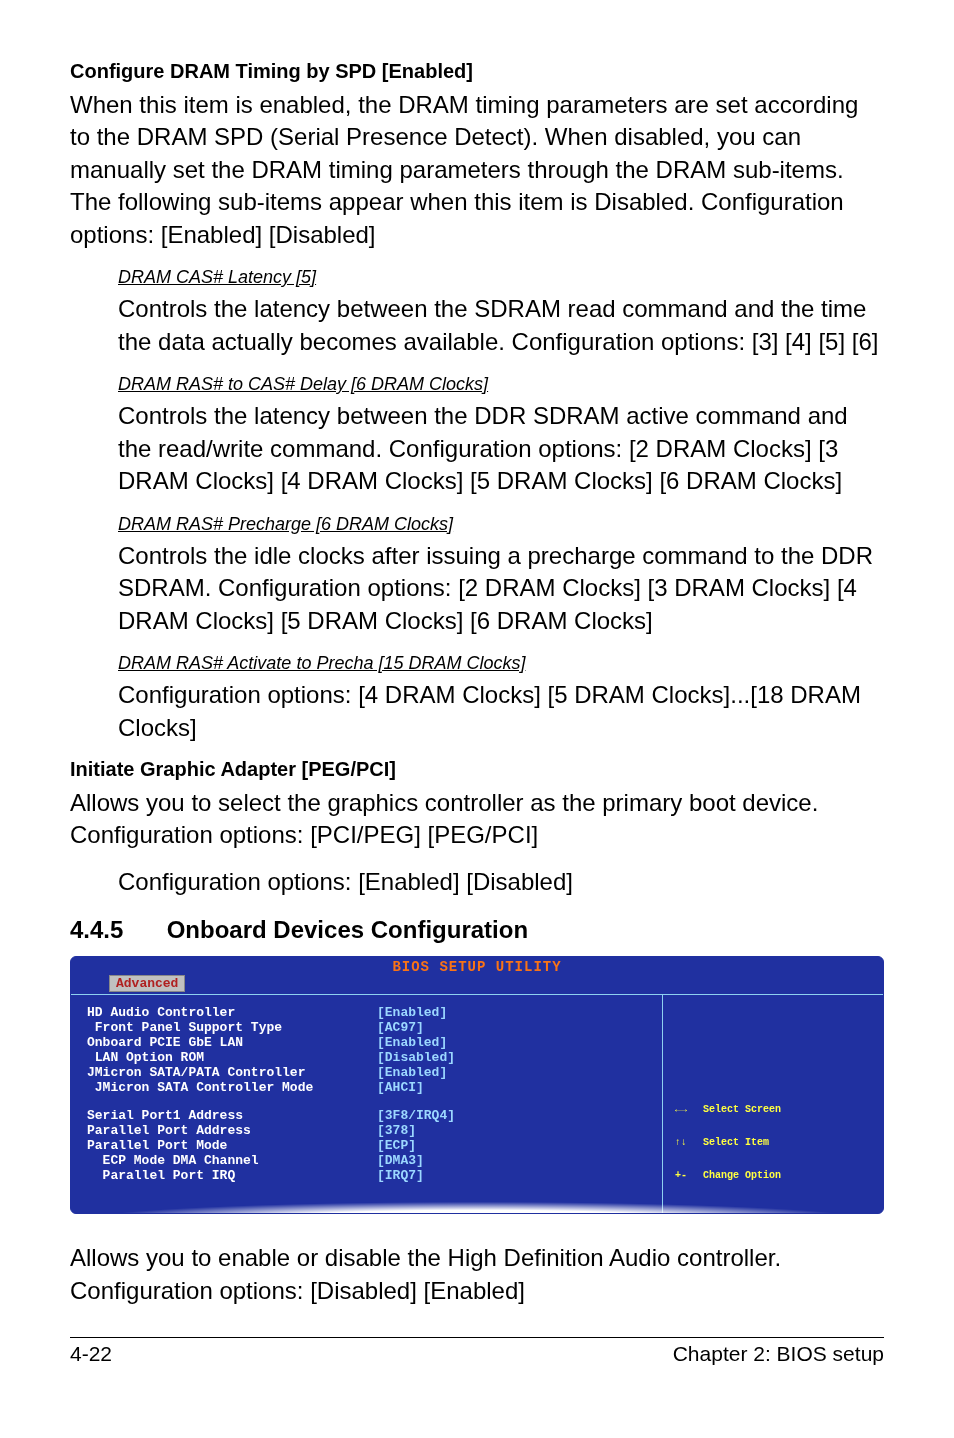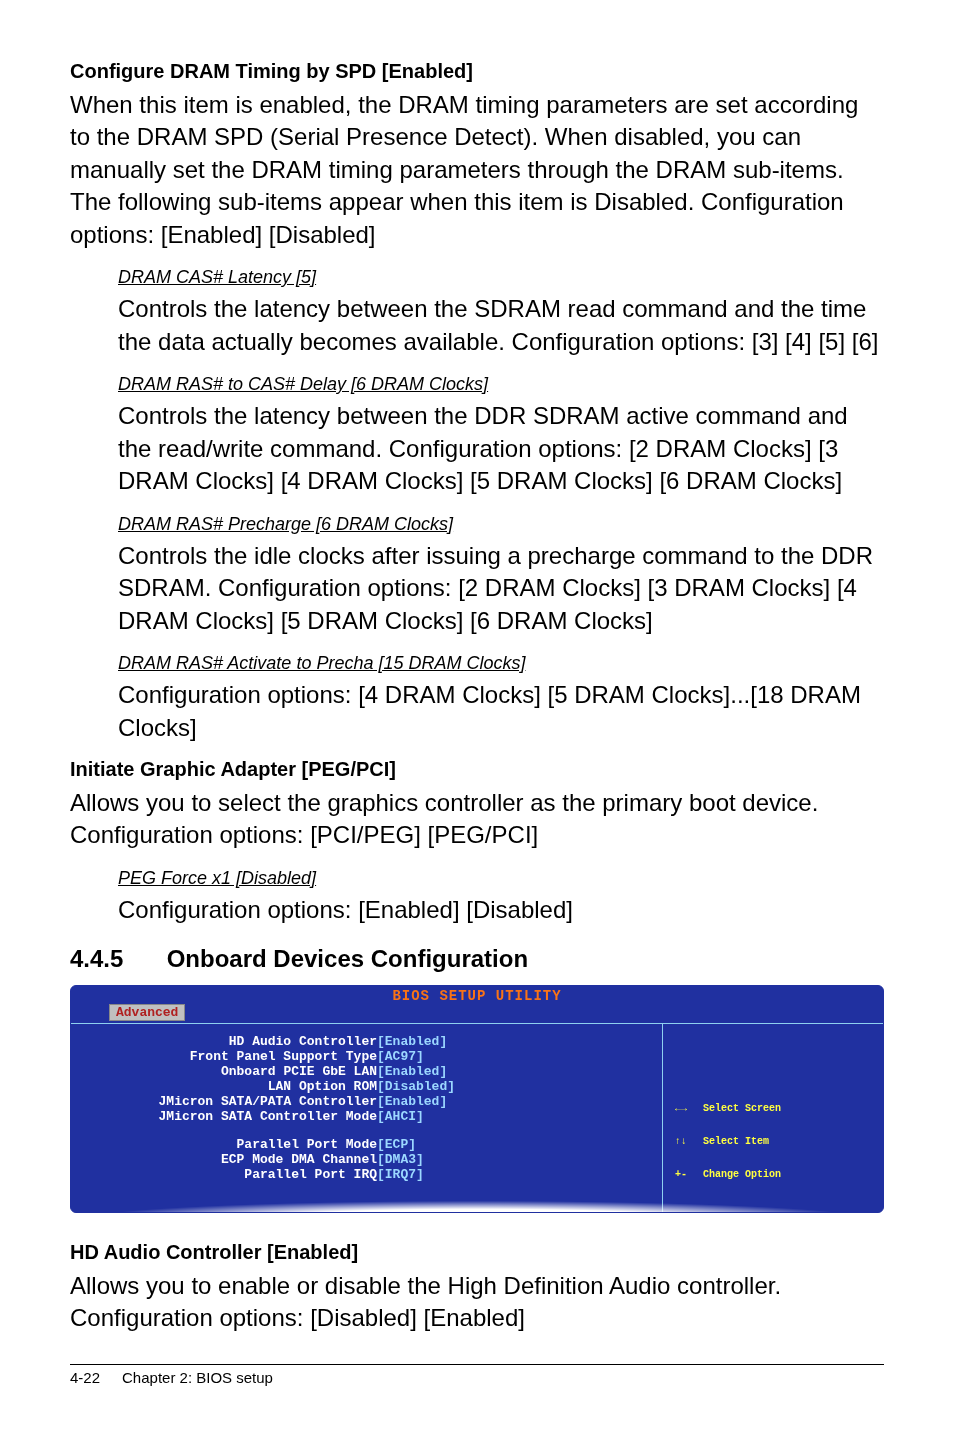--- a/index.html
+++ b/index.html
@@ -82,21 +82,20 @@
     padding: 10px 10px 30px 16px;
     border-right: 1px solid #8ed0f0;
   }
   .bios-right {
     width: 220px;
     padding: 10px 12px 10px 12px;
     position: relative;
   }
   .bios-row {
     display: flex;
-    text-align: right;
   }
   .bios-label {
     width: 290px;
     color: #fff;
     white-space: pre;
   }
   .bios-val {
     color: #9cd8ff;
   }
   .bios-gap { height: 13px; }
@@ -117,23 +116,23 @@
     pointer-events: none;
   }
 
   hr.footer-rule {
     border: none;
     border-top: 1px solid #000;
     margin: 30px 0 4px 0;
   }
   .footer {
     display: flex;
-    font-size: 15px;
+    justify-content: space-between;
+    font-size: 21px;
     padding-bottom: 20px;
-    gap: 22px;
   }
 </style>
 </head>
 <body>
 
 <div class="page">
 
   <h2>Configure DRAM Timing by SPD [Enabled]</h2>
   <p>When this item is enabled, the DRAM timing parameters are set according to the DRAM SPD (Serial Presence Detect). When disabled, you can manually set the DRAM timing parameters through the DRAM sub-items. The following sub-items appear when this item is Disabled. Configuration options: [Enabled] [Disabled]</p>
 
@@ -148,21 +147,20 @@
     <p>Controls the idle clocks after issuing a precharge command to the DDR SDRAM. Configuration options: [2 DRAM Clocks] [3 DRAM Clocks] [4 DRAM Clocks] [5 DRAM Clocks] [6 DRAM Clocks]</p>
 
     <p class="sub-u">DRAM RAS# Activate to Precha [15 DRAM Clocks]</p>
     <p>Configuration options: [4 DRAM Clocks] [5 DRAM Clocks]...[18 DRAM Clocks]</p>
   </div>
 
   <h2>Initiate Graphic Adapter [PEG/PCI]</h2>
   <p>Allows you to select the graphics controller as the primary boot device. Configuration options: [PCI/PEG] [PEG/PCI]</p>
 
   <div class="indent">
-    <p class="sub-u">PEG Force x1 [Disabled]</p>
     <p>Configuration options: [Enabled] [Disabled]</p>
   </div>
 
   <h1 class="section">
     <span class="sec-num">4.4.5</span>
     <span>Onboard Devices Configuration</span>
   </h1>
 
   <div class="bios">
     <div class="bios-title">BIOS SETUP UTILITY</div>
@@ -192,20 +190,28 @@
               <span class="bios-label">JMicron SATA/PATA Controller</span>
               <span class="bios-val">[Enabled]</span>
             </div>
           <div class="bios-row">
               <span class="bios-label"> JMicron SATA Controller Mode</span>
               <span class="bios-val">[AHCI]</span>
             </div>
         </div>
         <div class="bios-gap"></div>
         <div>
+          <div class="bios-row">
+              <span class="bios-label">Serial Port1 Address</span>
+              <span class="bios-val">[3F8/IRQ4]</span>
+            </div>
+          <div class="bios-row">
+              <span class="bios-label">Parallel Port Address</span>
+              <span class="bios-val">[378]</span>
+            </div>
           <div class="bios-row">
               <span class="bios-label">Parallel Port Mode</span>
               <span class="bios-val">[ECP]</span>
             </div>
           <div class="bios-row">
               <span class="bios-label">  ECP Mode DMA Channel</span>
               <span class="bios-val">[DMA3]</span>
             </div>
           <div class="bios-row">
               <span class="bios-label">  Parallel Port IRQ</span>
@@ -217,21 +223,20 @@
         <div class="bios-help">
           <div><span class="bios-arrow">←→</span><span>Select Screen</span></div>
           <div><span class="bios-arrow">↑↓</span><span>Select Item</span></div>
           <div><span class="bios-arrow">+-</span><span>Change Option</span></div>
         </div>
       </div>
     </div>
     <div class="bios-bottom-fade"></div>
   </div>
 
-  <h2>HD Audio Controller [Enabled]</h2>
   <p>Allows you to enable or disable the High Definition Audio controller. Configuration options: [Disabled] [Enabled]</p>
 
   <hr class="footer-rule">
   <div class="footer">
     <span>4-22</span>
     <span>Chapter 2: BIOS setup</span>
   </div>
 
 </div>
 

